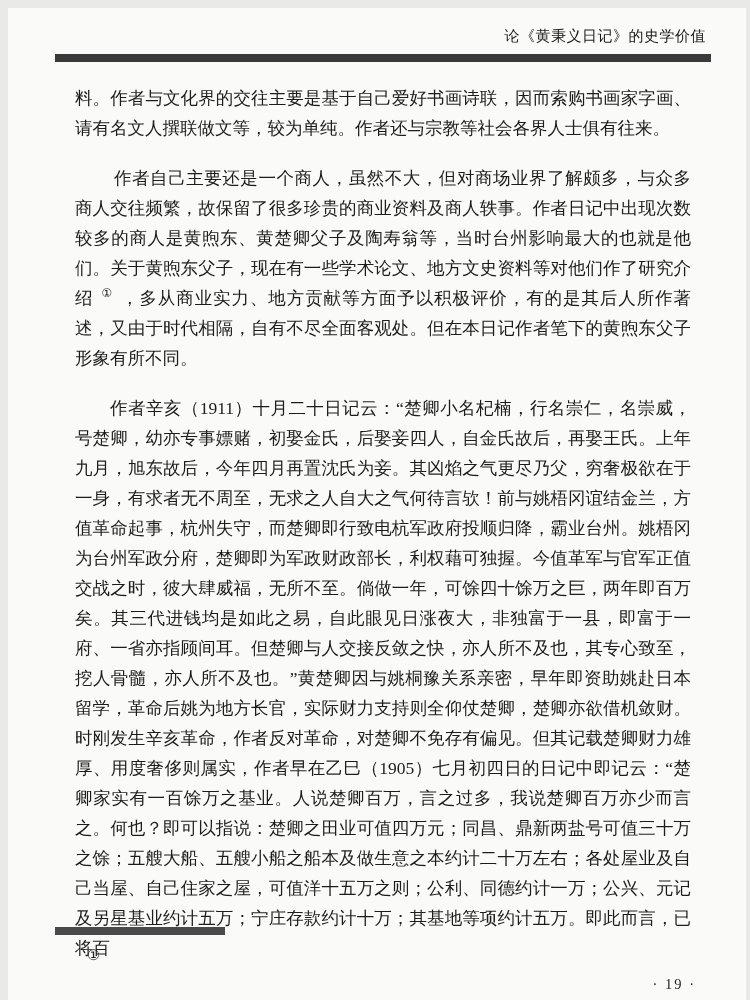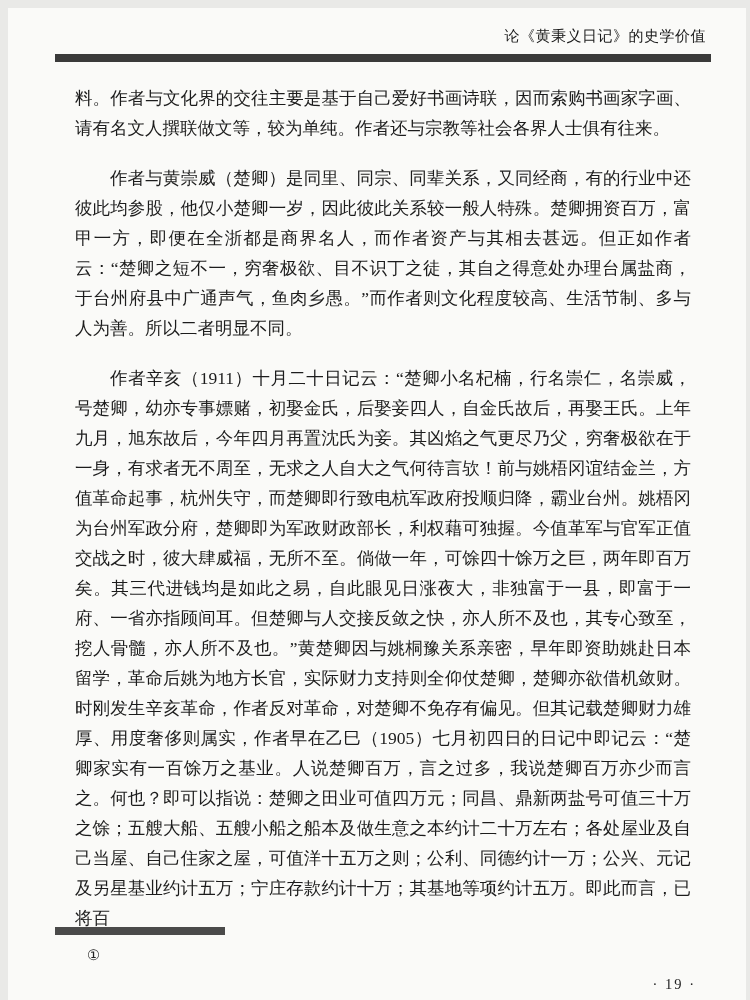--- a/index.html
+++ b/index.html
@@ -86,21 +86,21 @@
 <body>
 
 <div class="page">
 
   <div class="running-head">论《黄秉义日记》的史学价值</div>
 
   <div class="head-rule"></div>
 
   <div class="content">
     <p>料。作者与文化界的交往主要是基于自己爱好书画诗联，因而索购书画家字画、请有名文人撰联做文等，较为单纯。作者还与宗教等社会各界人士俱有往来。</p>
-    <p class="indent">作者与黄崇威（楚卿）是同里、同宗、同辈关系，又同经商，有的行业中还彼此均参股，他仅小楚卿一岁，因此彼此关系较一般人特殊。楚卿拥资百万，富甲一方，即便在全浙都是商界名人，而作者资产与其相去甚远。但正如作者云：“楚卿之短不一，穷奢极欲、目不识丁之徒，其自之得意处办理台属盐商，于台州府县中广通声气，鱼肉乡愚。”而作者则文化程度较高、生活节制、多与人为善。所以二者明显不同。</p>
+    <p class="indent"><span>作者自己主要还是一个商人，虽然不大，但对商场业界了解颇多，与众多商人交往频繁，故保留了很多珍贵的商业资料及商人轶事。作者日记中出现次数较多的商人是黄煦东、黄楚卿父子及陶寿翁等，当时台州影响最大的也就是他们。关于黄煦东父子，现在有一些学术论文、地方文史资料等对他们作了研究介绍</span><sup class="note-ref">①</sup><span>，多从商业实力、地方贡献等方面予以积极评价，有的是其后人所作著述，又由于时代相隔，自有不尽全面客观处。但在本日记作者笔下的黄煦东父子形象有所不同。</span></p>
     <p class="indent">作者辛亥（1911）十月二十日记云：“楚卿小名杞楠，行名崇仁，名崇威，号楚卿，幼亦专事嫖赌，初娶金氏，后娶妾四人，自金氏故后，再娶王氏。上年九月，旭东故后，今年四月再置沈氏为妾。其凶焰之气更尽乃父，穷奢极欲在于一身，有求者无不周至，无求之人自大之气何待言欤！前与姚梧冈谊结金兰，方值革命起事，杭州失守，而楚卿即行致电杭军政府投顺归降，霸业台州。姚梧冈为台州军政分府，楚卿即为军政财政部长，利权藉可独握。今值革军与官军正值交战之时，彼大肆威福，无所不至。倘做一年，可馀四十馀万之巨，两年即百万矣。其三代进钱均是如此之易，自此眼见日涨夜大，非独富于一县，即富于一府、一省亦指顾间耳。但楚卿与人交接反敛之快，亦人所不及也，其专心致至，挖人骨髓，亦人所不及也。”黄楚卿因与姚桐豫关系亲密，早年即资助姚赴日本留学，革命后姚为地方长官，实际财力支持则全仰仗楚卿，楚卿亦欲借机敛财。时刚发生辛亥革命，作者反对革命，对楚卿不免存有偏见。但其记载楚卿财力雄厚、用度奢侈则属实，作者早在乙巳（1905）七月初四日的日记中即记云：“楚卿家实有一百馀万之基业。人说楚卿百万，言之过多，我说楚卿百万亦少而言之。何也？即可以指说：楚卿之田业可值四万元；同昌、鼎新两盐号可值三十万之馀；五艘大船、五艘小船之船本及做生意之本约计二十万左右；各处屋业及自己当屋、自己住家之屋，可值洋十五万之则；公利、同德约计一万；公兴、元记及另星基业约计五万；宁庄存款约计十万；其基地等项约计五万。即此而言，已将百</p>
   </div>
 
   <div class="foot-rule"></div>
 
   <div class="footnote">
     <span class="fn-marker">①</span>
   </div>
 
   <div class="page-number">· 19 ·</div>

